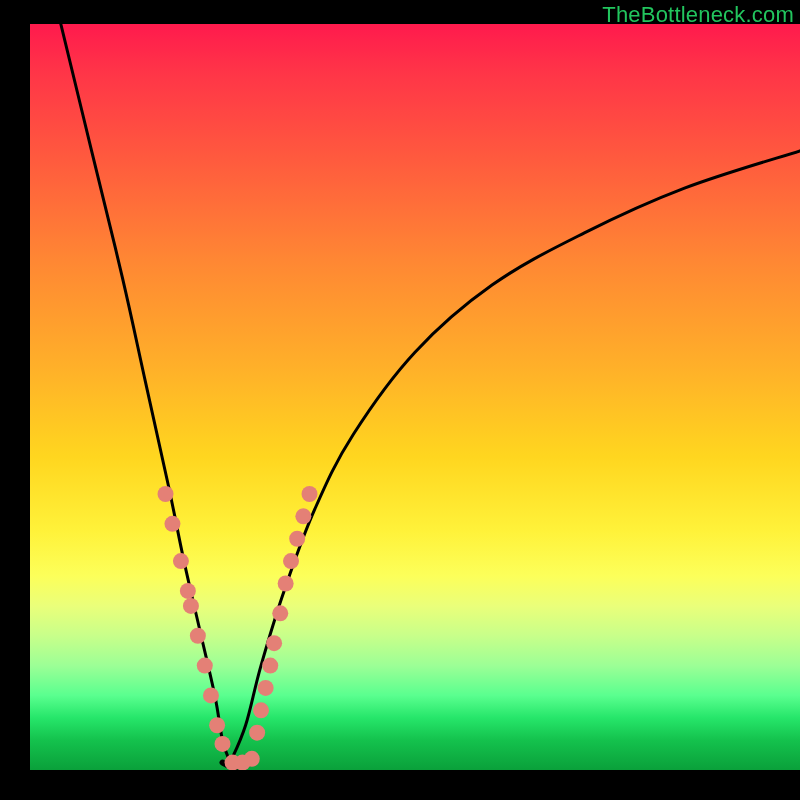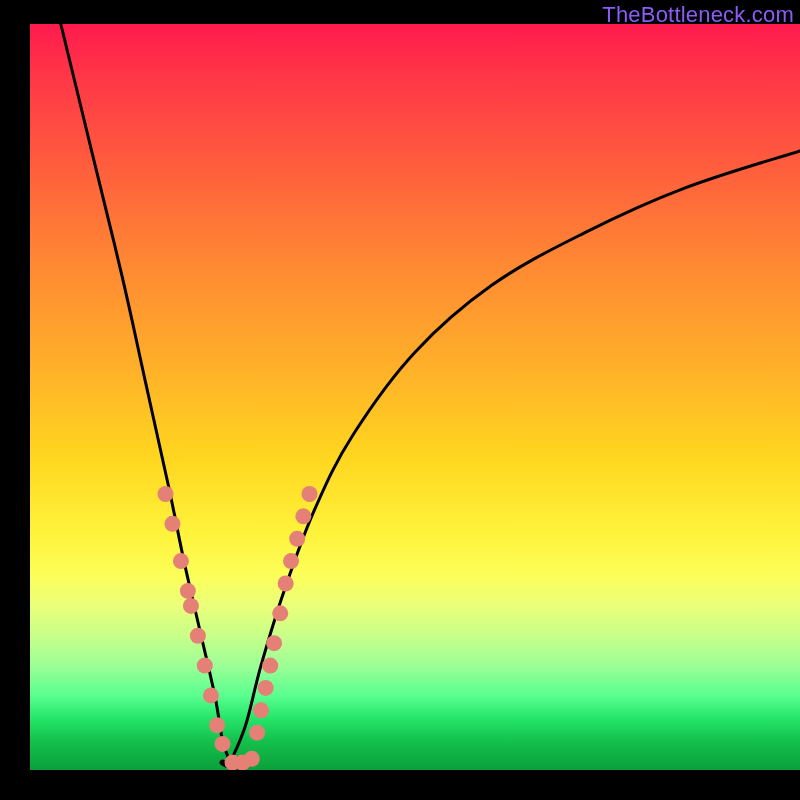--- a/index.html
+++ b/index.html
@@ -39,21 +39,21 @@
       #0aa03a 100%
     );
   }
 
   .watermark {
     position: absolute;
     top: 2px;
     right: 6px;
     font-size: 22px;
     font-weight: 500;
-    color: #8b5cf6;
+    color: #22c55e;
     letter-spacing: 0.2px;
     font-family: Arial, sans-serif;
   }
 
   svg.curves {
     position: absolute;
     left: 0;
     top: 0;
     width: 770px;
     height: 746px;

